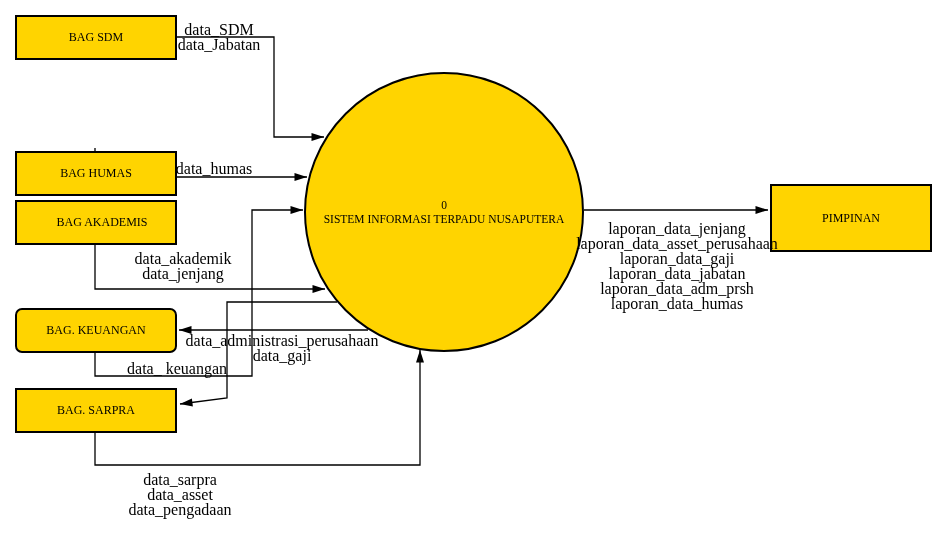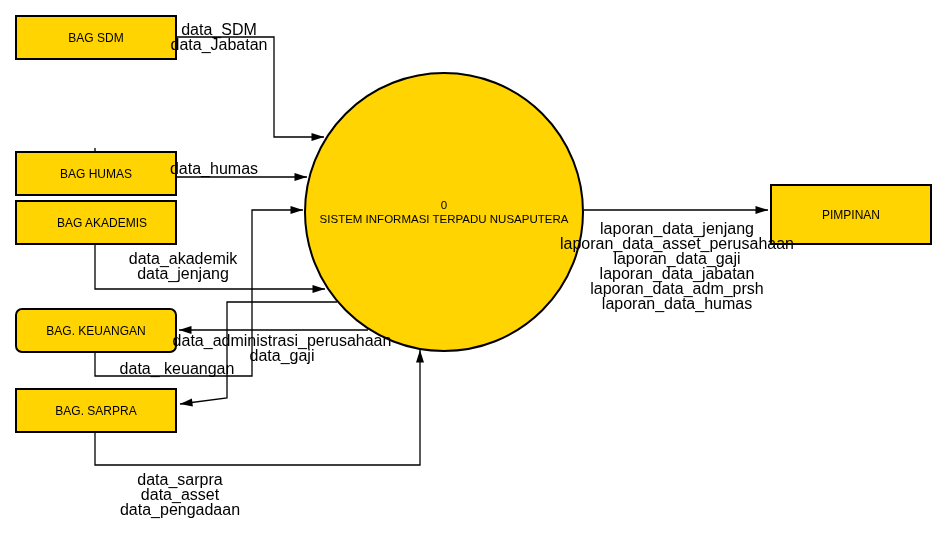--- a/index.html
+++ b/index.html
@@ -1,21 +1,21 @@
 <!DOCTYPE html>
 <html><head>
 <meta charset="utf-8">
 <title>Context Diagram</title>
 <style>
   html,body{margin:0;padding:0;background:#ffffff;}
   #canvas{
     position:relative;
     width:945px;height:533px;
     background:#ffffff;
-    font-family:Liberation Sans, sans-serif;
+    font-family:Liberation Serif, serif;
     color:#000000;
     overflow:hidden;
   }
   #connector-layer{position:absolute;left:0;top:0;width:945px;height:533px;}
   .entity{
     position:absolute;
     width:162px;height:45px;
     background:#FFD400;
     border:2px solid #000000;
     box-sizing:border-box;
@@ -77,21 +77,21 @@
   </div>
   <div class="entity" style="left:15px;top:200px;padding-left:12px;">
     <span>BAG AKADEMIS</span>
   </div>
   <div class="entity" style="left:15px;top:308px;border-radius:7px;">
     <span>BAG. KEUANGAN</span>
   </div>
   <div class="entity" style="left:15px;top:388px;text-align:center;">
     <span>BAG. SARPRA</span>
   </div>
-  <div class="entity" style="left:770px;top:184px;height:61px;">
+  <div class="entity" style="left:770px;top:184px;height:68px;">
     <span>PIMPINAN</span>
   </div>
 
   <div class="process">
     <span>0</span>
     <span>SISTEM INFORMASI TERPADU NUSAPUTERA</span>
   </div>
 
   <div class="flow-label" style="left:219px;top:22px;">
     <span>data_SDM</span>

